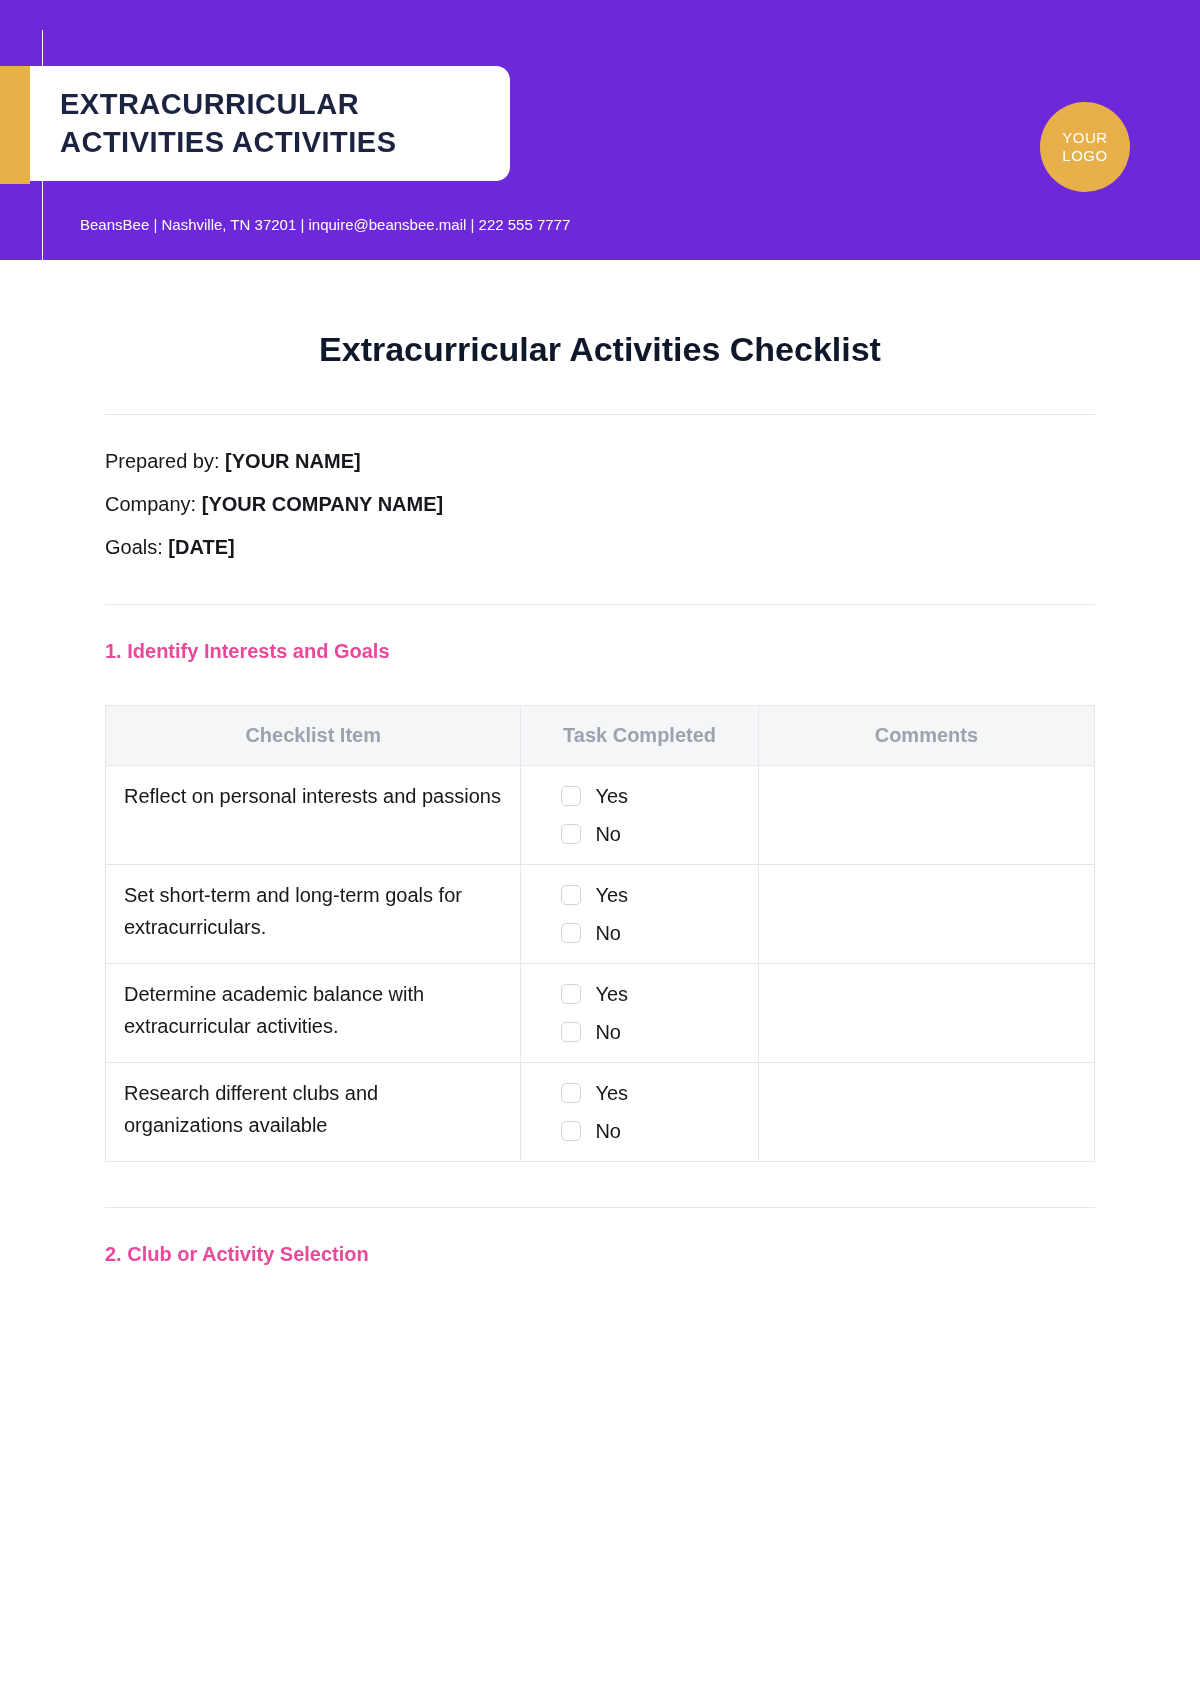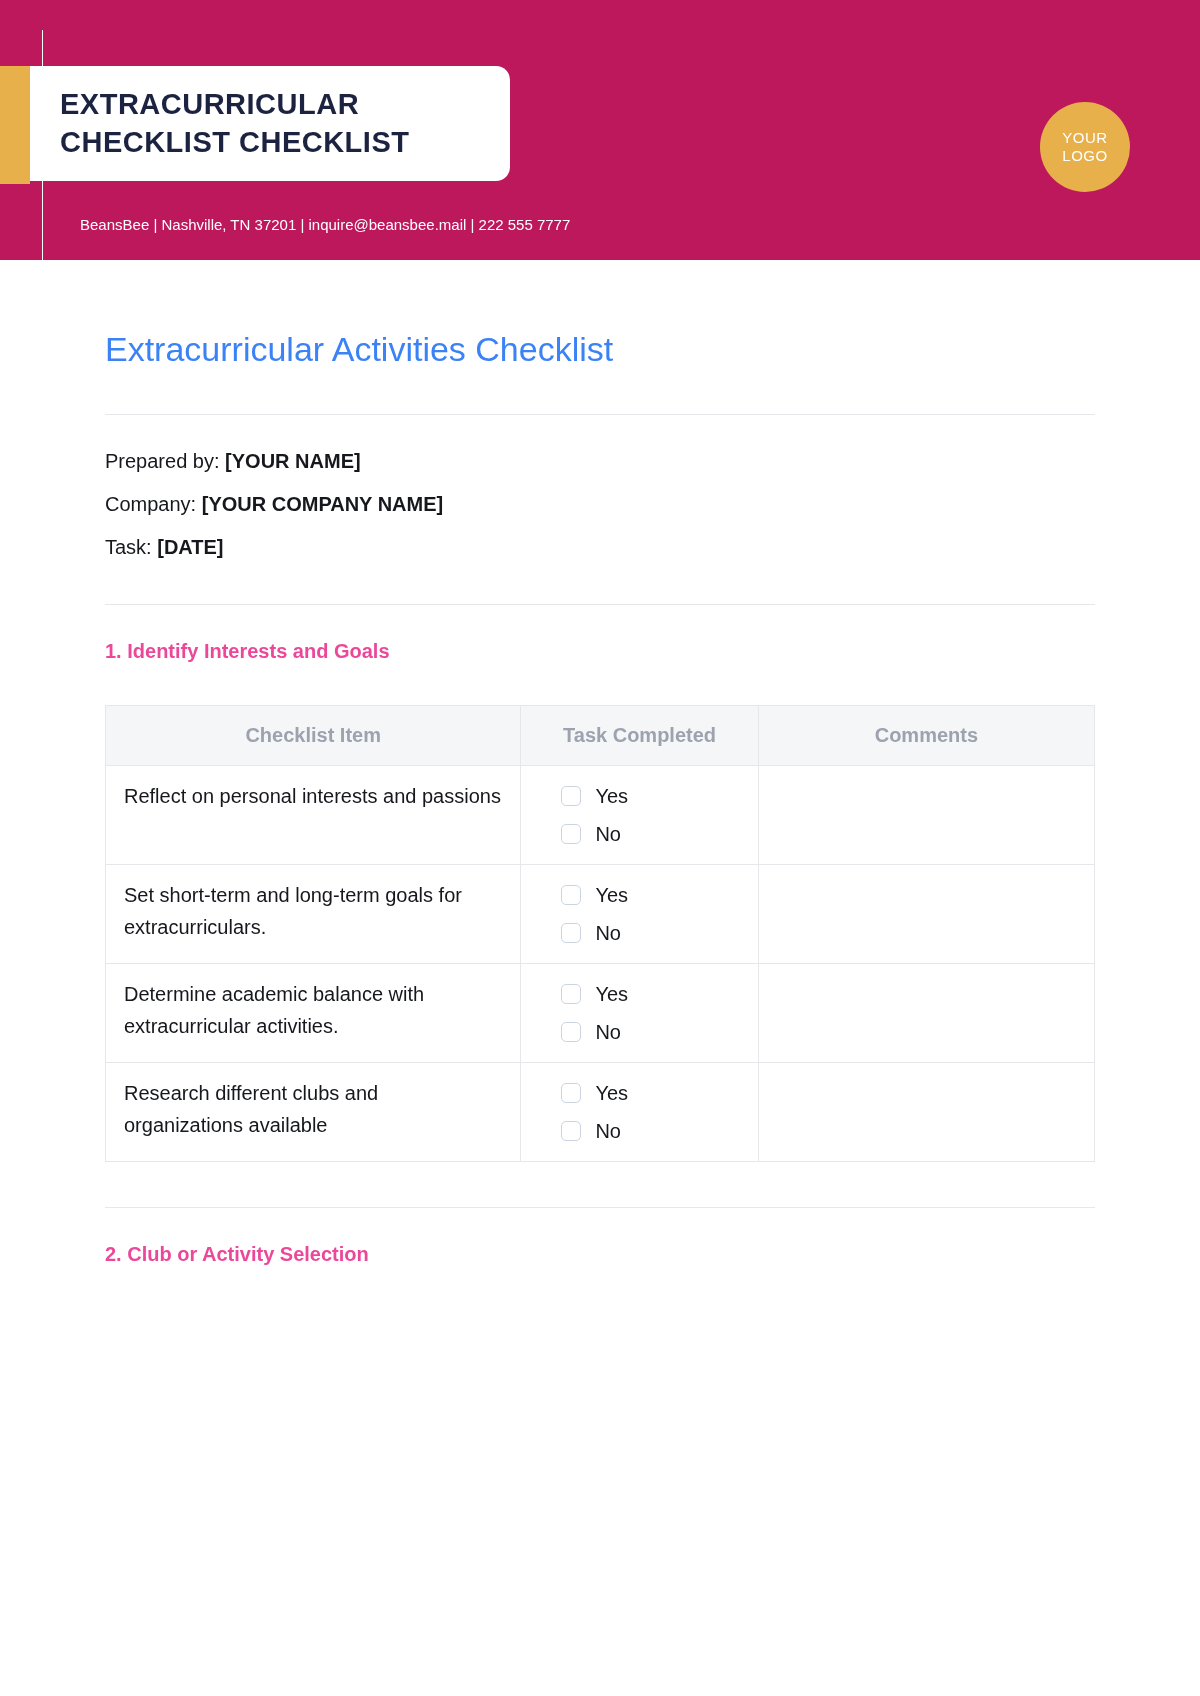--- a/index.html
+++ b/index.html
@@ -4,21 +4,21 @@
   <style>
     * { margin: 0; padding: 0; box-sizing: border-box; }
     body {
       font-family: -apple-system, BlinkMacSystemFont, 'Segoe UI', Arial, sans-serif;
       background: #fff;
       width: 1200px;
       height: 1696px;
       position: relative;
     }
     .header {
-      background: #be185d;
+      background: #6d28d9;
       height: 260px;
       position: relative;
       padding: 0;
     }
     .vertical-line {
       position: absolute;
       left: 42px;
       top: 30px;
       width: 1px;
       height: 230px;
@@ -73,24 +73,24 @@
       font-size: 15px;
       font-weight: 400;
       text-align: center;
       line-height: 1.2;
       letter-spacing: 0.5px;
     }
     .content {
       padding: 70px 105px 0 105px;
     }
     .main-title {
-      text-align: left;
+      text-align: center;
       font-size: 34px;
-      font-weight: 400;
-      color: #3b82f6;
+      font-weight: 700;
+      color: #0f172a;
       margin-bottom: 45px;
     }
     .divider {
       height: 1px;
       background: #e5e7eb;
       margin: 0 0 35px 0;
     }
     .meta-row {
       font-size: 20px;
       color: #16181d;
@@ -153,21 +153,21 @@
   </style>
 </head>
 <body>
 
 <div class="header">
   <div class="vertical-line"></div>
   <div class="gold-accent"></div>
   <div class="title-box">
     <h1>
       <span>EXTRACURRICULAR</span><br>
-      <span>CHECKLIST CHECKLIST</span>
+      <span>ACTIVITIES ACTIVITIES</span>
     </h1>
   </div>
   <div class="contact-line">BeansBee | Nashville, TN 37201 | inquire@beansbee.mail | 222 555 7777</div>
   <div class="logo-circle">
     <span>YOUR</span>
     <span>LOGO</span>
   </div>
 </div>
 
 <div class="content">
@@ -175,21 +175,21 @@
   <div class="divider"></div>
 
   <div class="meta-section">
     <div class="meta-row">
       <span>Prepared by: </span><span class="bold">[YOUR NAME]</span>
     </div>
     <div class="meta-row">
       <span>Company: </span><span class="bold">[YOUR COMPANY NAME]</span>
     </div>
     <div class="meta-row">
-      <span>Task: </span><span class="bold">[DATE]</span>
+      <span>Goals: </span><span class="bold">[DATE]</span>
     </div>
   </div>
 
   <div class="divider"></div>
 
   <h3 class="section-title">1. Identify Interests and Goals</h3>
 
   <table>
     <thead>
       <tr>

